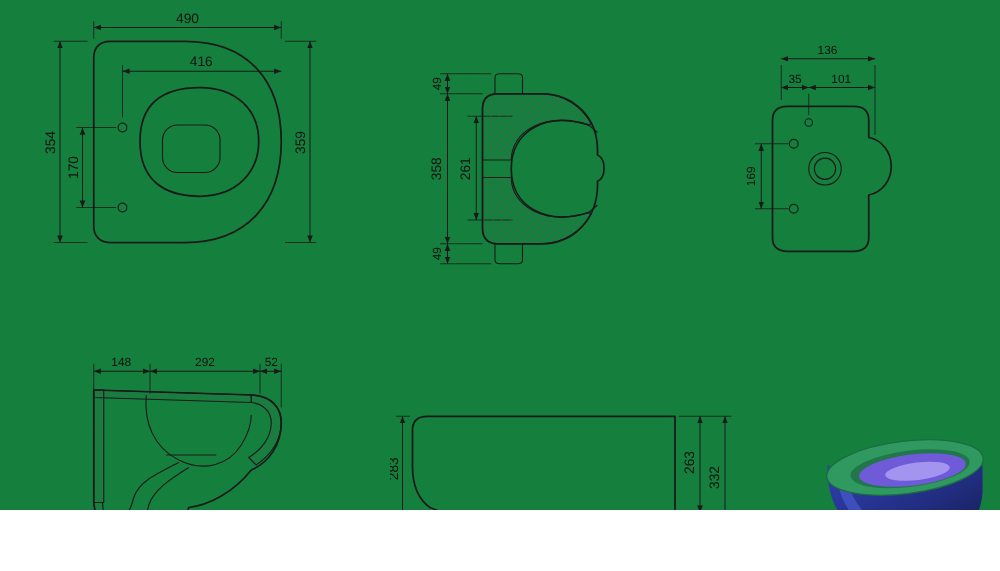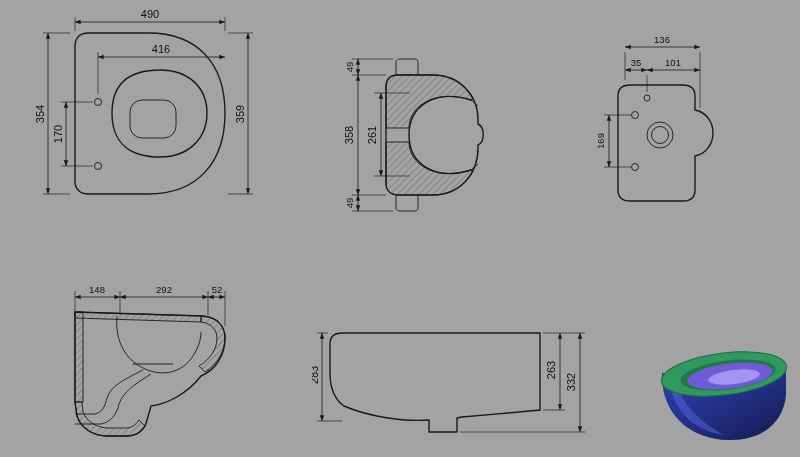--- a/index.html
+++ b/index.html
@@ -1,16 +1,16 @@
 <!DOCTYPE html>
 <html><head>
 <meta charset="utf-8">
 <style>
   html,body{margin:0;padding:0;background:#fff;}
-  #canvas{position:relative;width:800px;height:457px;background:#a3a3a3;overflow:hidden;
+  #canvas{position:relative;width:800px;height:408px;background:#15803d;overflow:hidden;
           font-family:"Liberation Sans",sans-serif;}
   .view{position:absolute;}
   .ol{fill:none;stroke:#1a1a1a;stroke-width:1.4;stroke-linejoin:round;stroke-linecap:round;}
   .tl{fill:none;stroke:#1a1a1a;stroke-width:0.9;}
   .dim{stroke:#1a1a1a;stroke-width:0.8;fill:none;marker-start:url(#arr);marker-end:url(#arr);}
   .ext line{stroke:#1a1a1a;stroke-width:0.65;}
   .dt{font:11px "Liberation Sans",sans-serif;fill:#111;text-anchor:middle;}
   .dts{font-size:9.5px;}
   .hatch{fill:url(#hp);stroke:#1a1a1a;stroke-width:0.9;stroke-linejoin:round;}
 </style>

